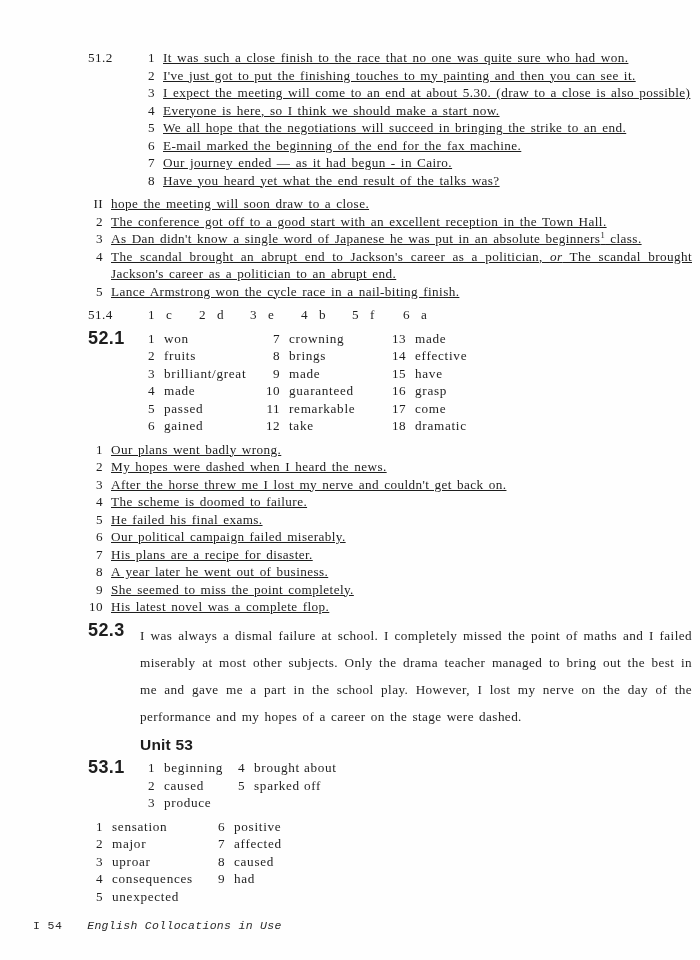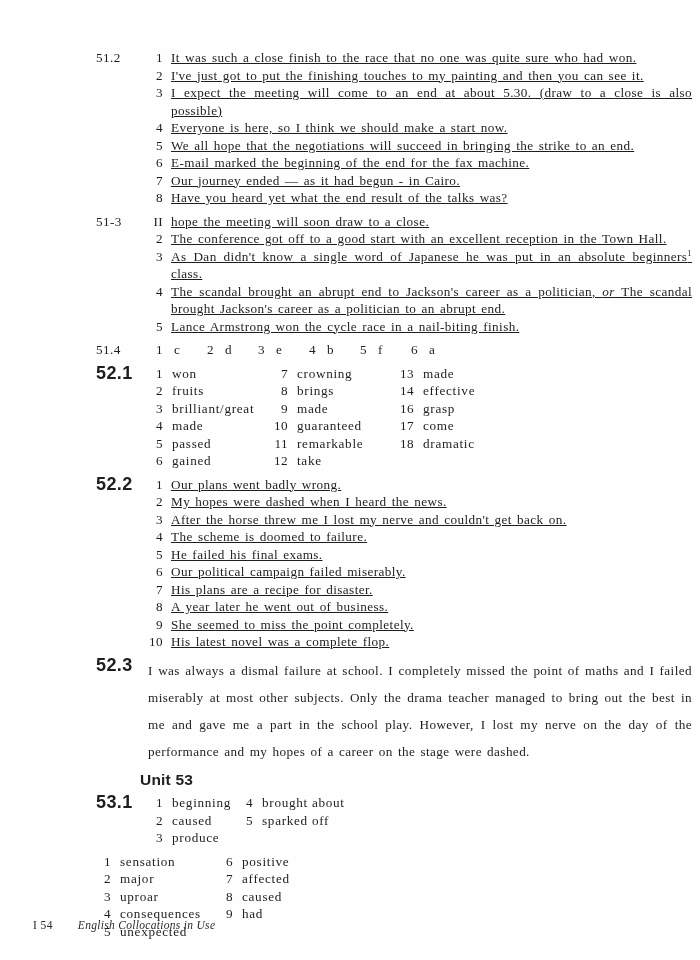--- a/index.html
+++ b/index.html
@@ -3,21 +3,21 @@
 <meta charset="utf-8">
 <style>
   * { margin:0; padding:0; box-sizing:border-box; }
   html,body { background:#ffffff; }
   .page {
     position:relative; width:700px; height:960px; background:#fefefe;
     color:#1e1e1e; font-family:"Liberation Serif", serif;
     font-size:13.2px; line-height:17.5px; letter-spacing:0.4px; overflow:hidden;
   }
   .content { position:absolute; top:49px; left:88px; right:8px; }
-  .block { display:flex; margin-bottom:6px;margin-left:8px; }
+  .block { display:flex; margin-bottom:6px; }
   .block-label { width:52px; flex:none; }
   .block-label.bold {
     font-family:"Liberation Sans", sans-serif; font-weight:bold; font-size:18px;
   }
   .items { flex:1; min-width:0; }
   .item { display:flex; }
   .num { flex:none; width:15px; text-align:right; margin-right:8px; }
   .txt { flex:1; min-width:0; word-spacing:1.5px; white-space:nowrap;text-decoration:underline; }
   .txt.wrap { white-space:normal; text-align:justify; }
   .sup { vertical-align:super; font-size:8.5px; line-height:0; }
@@ -34,21 +34,21 @@
   .col { flex:none; }
   .col-rest { flex:1; }
   .w125 { width:125px; } .w126 { width:126px; }
   .w90 { width:90px; } .w122 { width:122px; }
   .gitem { display:flex; }
   .gitem .gnum { flex:none; width:15px; text-align:right; margin-right:9px; }
   .gitem .gt { letter-spacing:0.7px; }
   .para { flex:1; min-width:0; text-align:justify; line-height:27px; word-spacing:1.5px; }
   .footer {
     position:absolute; left:33px; top:917px; display:flex; align-items:baseline;
-    font-family:Liberation Serif, serif; font-size:11.5px; color:#2a2a2a;
+    font-family:Liberation Mono, monospace; font-size:11.5px; color:#2a2a2a;
   }
   .footer .booktitle { font-style:italic; margin-left:25px; letter-spacing:0.3px; }
 </style>
 </head>
 <body>
 
 <div class="page">
   <div class="content">
 
     <div class="block">
@@ -83,21 +83,20 @@
           <span class="txt">Our journey ended — as it had begun - in Cairo.</span>
         </div>
         <div class="item">
           <span class="num">8</span>
           <span class="txt">Have you heard yet what the end result of the talks was?</span>
         </div>
       </div>
     </div>
 
     <div class="block">
-      <div class="block-label">51-3</div>
       <div class="items">
         <div class="item">
           <span class="num">II</span>
           <span class="txt">hope the meeting will soon draw to a close.</span>
         </div>
         <div class="item">
           <span class="num">2</span>
           <span class="txt">The conference got off to a good start with an excellent reception in the Town Hall.</span>
         </div>
         <div class="item">
@@ -204,37 +203,40 @@
         <div class="col-rest">
           <div class="gitem">
               <span class="gnum">13</span>
               <span class="gt">made</span>
             </div>
           <div class="gitem">
               <span class="gnum">14</span>
               <span class="gt">effective</span>
             </div>
           <div class="gitem">
+              <span class="gnum">15</span>
+              <span class="gt">have</span>
+            </div>
+          <div class="gitem">
               <span class="gnum">16</span>
               <span class="gt">grasp</span>
             </div>
           <div class="gitem">
               <span class="gnum">17</span>
               <span class="gt">come</span>
             </div>
           <div class="gitem">
               <span class="gnum">18</span>
               <span class="gt">dramatic</span>
             </div>
         </div>
       </div>
     </div>
 
     <div class="block">
-      <div class="block-label bold">52.2</div>
       <div class="items">
         <div class="item">
           <span class="num">1</span>
           <span class="txt">Our plans went badly wrong.</span>
         </div>
         <div class="item">
           <span class="num">2</span>
           <span class="txt">My hopes were dashed when I heard the news.</span>
         </div>
         <div class="item">

